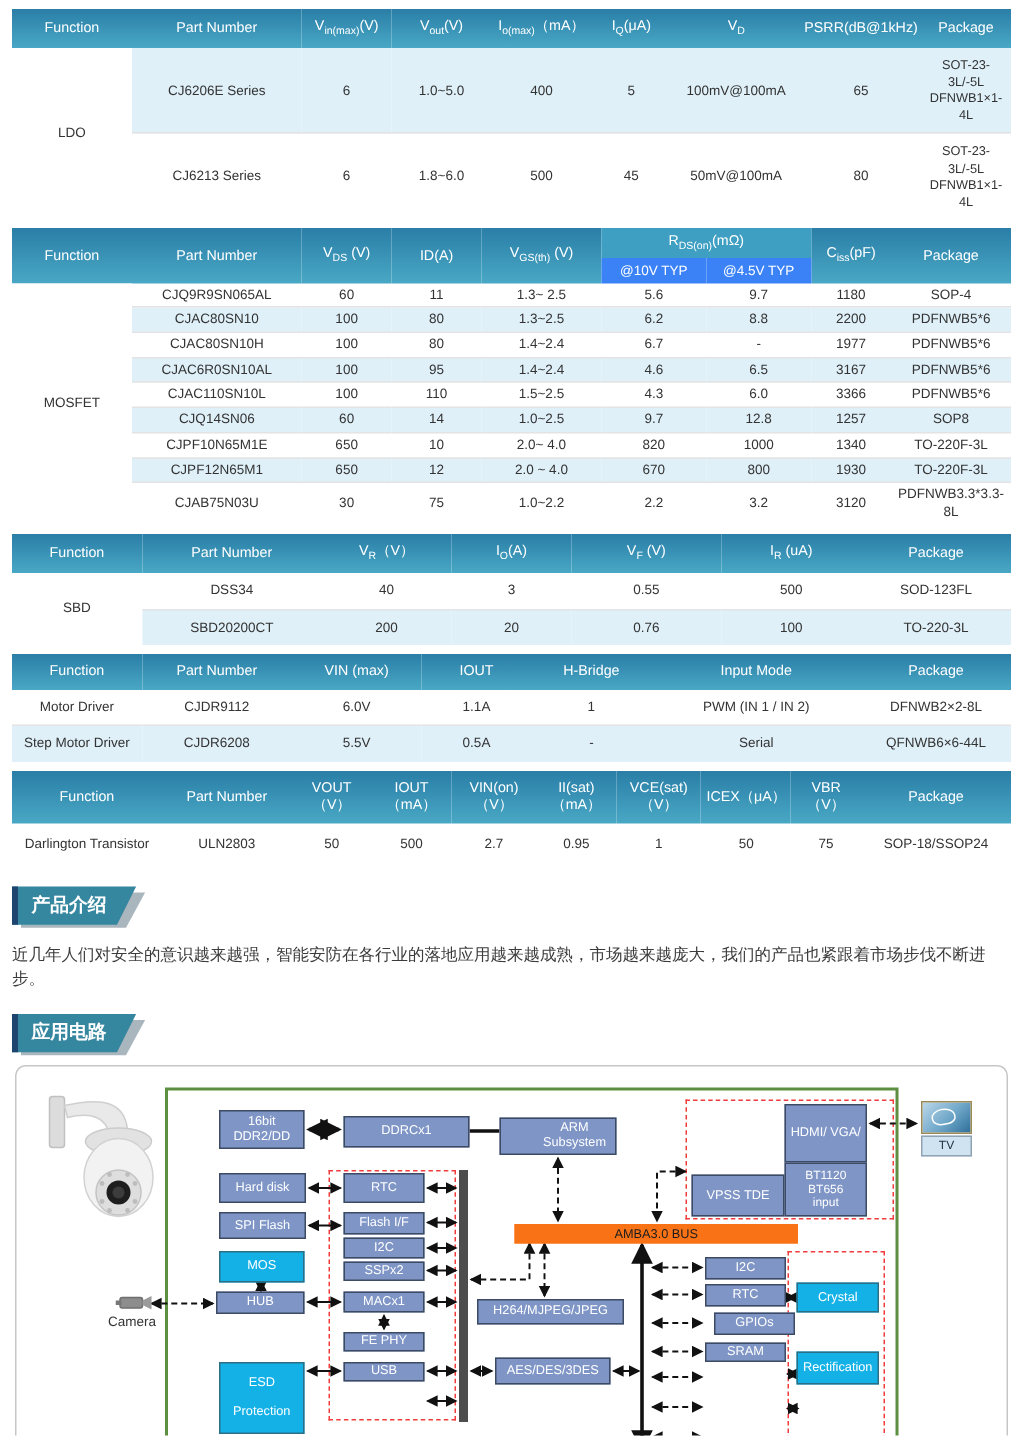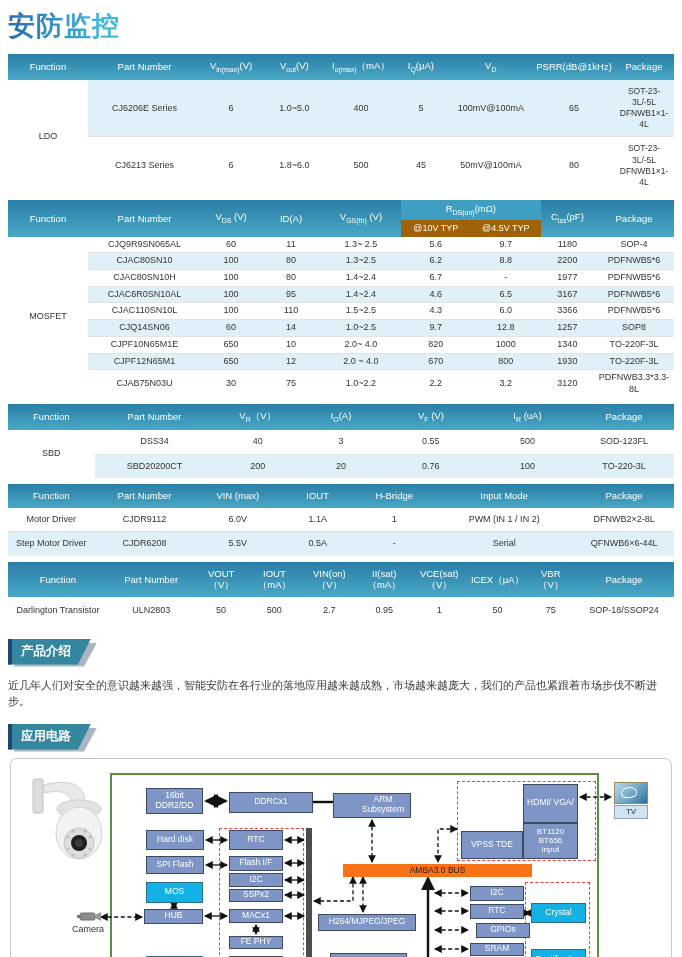--- a/index.html
+++ b/index.html
@@ -20,21 +20,21 @@
 
   
   table.t{width:666px;border-collapse:collapse;table-layout:fixed;margin:0 0 6px 0;}
   table.t th{
     background:linear-gradient(180deg,#2a7ea7,#49a8c5);
     color:#fff;font-weight:normal;font-size:9.5px;text-align:center;
     padding:6px 2px;line-height:1.2;vertical-align:middle;
   }
   table.t th sub, table.t td sub{font-size:7px;}
   table.t th.grp{background:#3e9fc2;padding:3px 2px;}
-  table.t th.sub{background:#a16207;padding:3px 2px;font-size:9px;}
+  table.t th.sub{background:#3b82f6;padding:3px 2px;font-size:9px;}
   table.t.two-head th{padding:3px 2px;}
   table.t td{
     font-size:9px;color:#333;text-align:center;vertical-align:middle;
     padding:4px 2px;line-height:1.3;border-top:1px solid #e3e3e3;
   }
   table.t tbody tr:first-child td{border-top:none;}
   table.t tr.shade td{background:#dff0f9;}
   table.t td.fn{background:#fff !important;border-top:none;font-size:9px;color:#333;}
   table.tb-mos td{padding:2px;}
   table.tb-dar td{padding:8px 2px;}
@@ -75,21 +75,20 @@
   .tv .scr{width:32px;height:20px;border:1px solid #9b8a55;background:linear-gradient(135deg,#bcd8ea 0%,#6ea6c8 55%,#2f6f9a 100%);position:relative;}
   .tv .scr i{position:absolute;left:6px;top:4px;width:14px;height:9px;border:1.5px solid #fff;border-radius:50% 60% 40% 50%;transform:rotate(-12deg);}
   .tv .tag{width:32px;height:12px;border:1px solid #8fa3b5;background:#cfe3f0;color:#234;
     font-size:8px;display:flex;align-items:center;justify-content:center;margin-top:1px;}
 </style>
 </head>
 <body>
 
 <div class="page">
 
-  <h1 class="title">安防监控</h1>
 
   <table class="t tb-ldo">
       <colgroup>
         <col style="width: 12%;">
         <col style="width: 17%;">
         <col style="width: 9%;">
         <col style="width: 10%;">
         <col style="width: 10%;">
         <col style="width: 8%;">
         <col style="width: 13%;">

